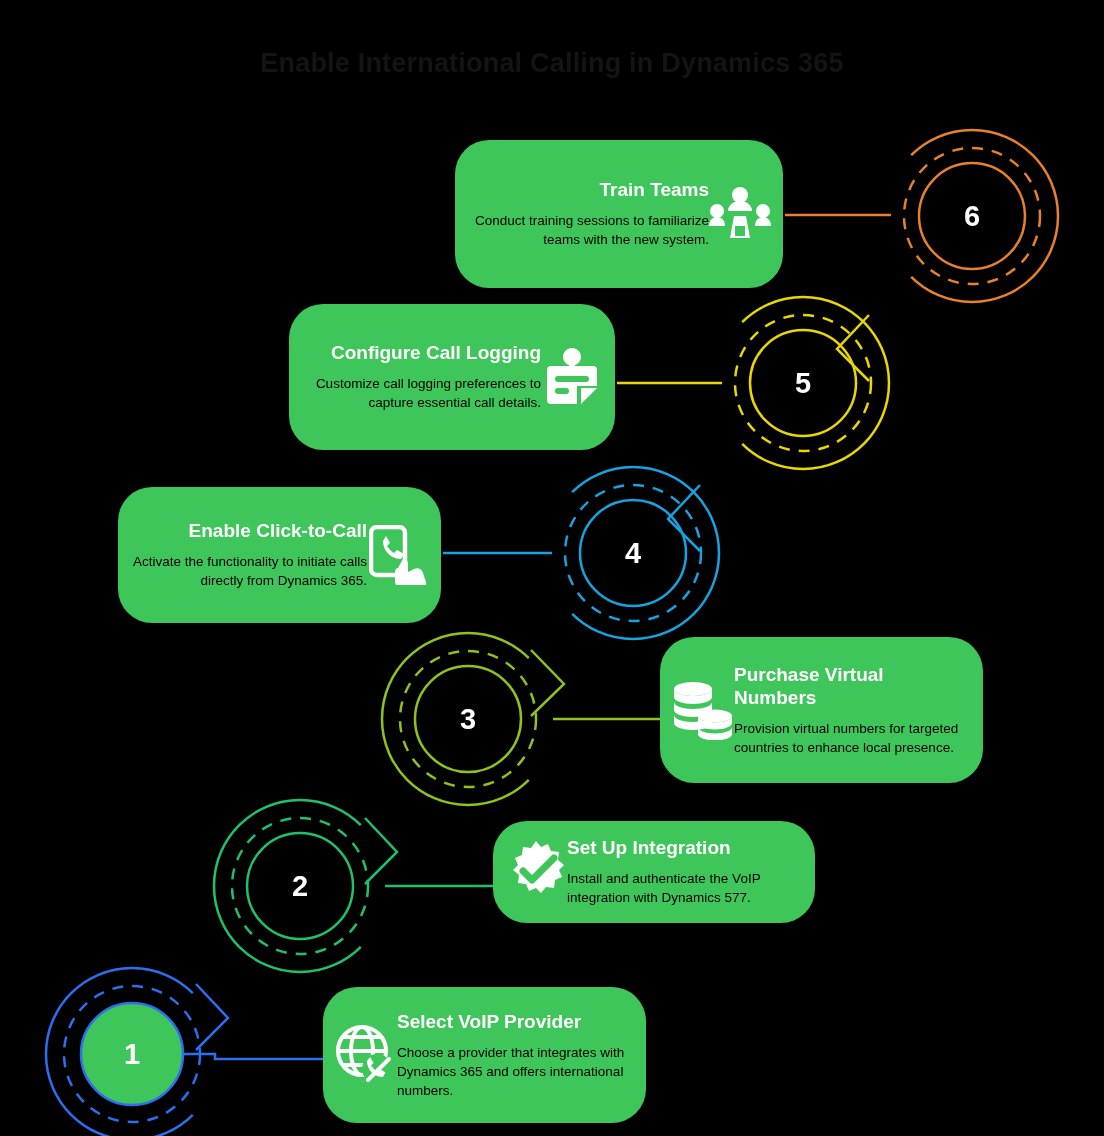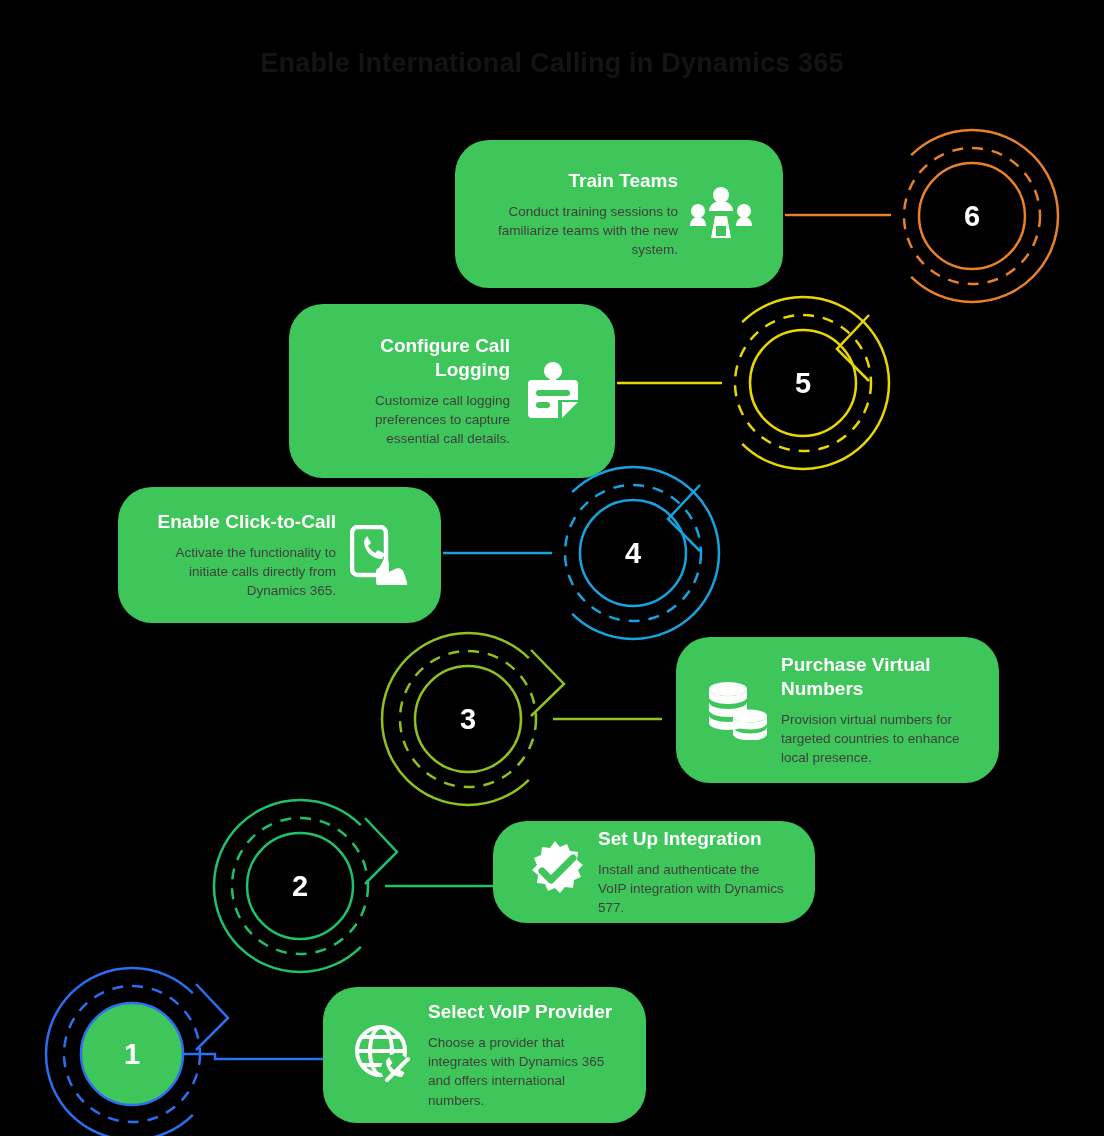--- a/index.html
+++ b/index.html
@@ -60,57 +60,57 @@
     font-size: 29px;
     font-weight: bold;
     color: #ffffff;
   }
 
   
   .card {
     position: absolute;
     background: #3ec65a;
     border-radius: 34px;
-    padding: 16px 31px;
+    padding: 16px 12px;
     display: flex;
     align-items: center;
-    gap: 12px;
+    gap: 0;
   }
   .card .txt { flex: 1 1 auto; }
   .card .card-title {
     font-size: 19px;
     font-weight: bold;
     color: #ffffff;
     line-height: 1.25;
     margin-bottom: 9px;
   }
   .card .card-desc {
     font-size: 13.5px;
-    color: #404040;
+    color: #000000;
     line-height: 1.42;
   }
   .card .ico {
     flex: 0 0 auto;
     width: 62px;
     height: 62px;
     display: flex;
     align-items: center;
     justify-content: center;
   }
   .card .ico svg { display: block; }
 
   
   .card.align-right .txt { text-align: right; }
   .card.align-left  .txt { text-align: left; }
 
   
   #card-6 { left: 455px; top: 140px;  width: 328px; height: 148px; }
-  #card-5 { left: 289px; top: 304px;  width: 326px; height: 174px; justify-content: flex-end; }
+  #card-5 { left: 289px; top: 304px;  width: 326px; height: 146px; justify-content: flex-end; }
   #card-4 { left: 118px; top: 487px;  width: 323px; height: 136px; }
-  #card-3 { left: 676px; top: 637px;  width: 323px; height: 146px; }
+  #card-3 { left: 660px; top: 637px;  width: 323px; height: 146px; }
   #card-2 { left: 493px; top: 821px;  width: 322px; height: 102px; }
   #card-1 { left: 323px; top: 987px;  width: 323px; height: 136px; }
 
   
   #node-6 { left: 884px; top: 128px; }
   #node-5 { left: 715px; top: 295px; }
   #node-4 { left: 545px; top: 465px; }
   #node-3 { left: 380px; top: 631px; }
   #node-2 { left: 212px; top: 798px; }
   #node-1 { left:  44px; top: 966px; }

